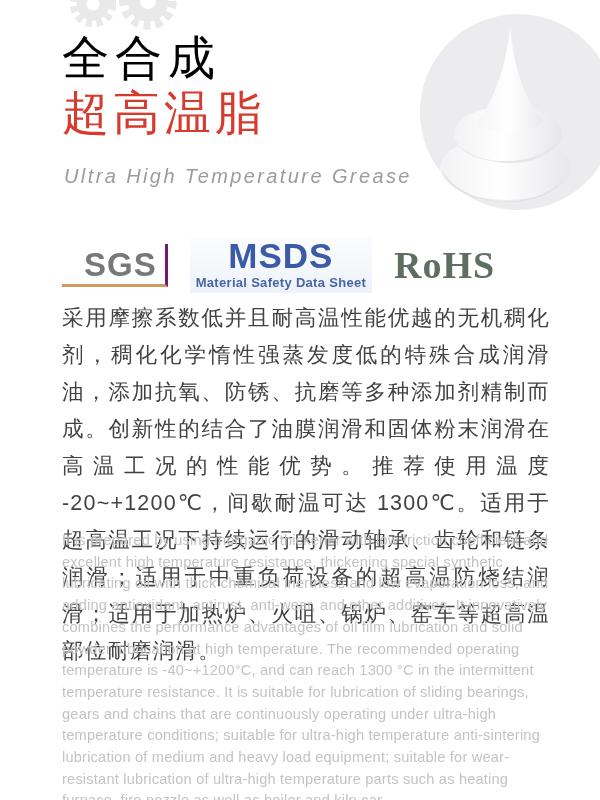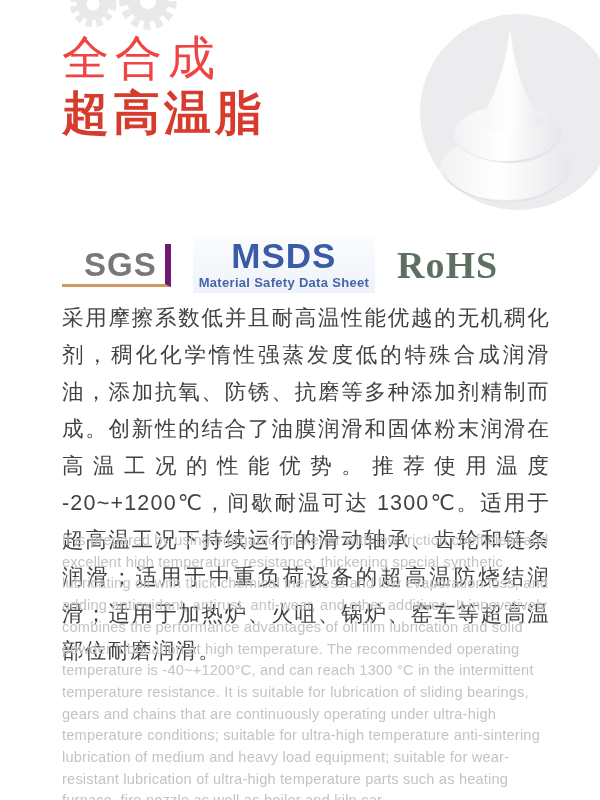--- a/index.html
+++ b/index.html
@@ -12,43 +12,43 @@
     font-family: "Liberation Sans", "DejaVu Sans", sans-serif;
   }
   .gears { position: absolute; top: -30px; left: 68px; }
   .gear { display: inline-block; vertical-align: bottom; }
   .gear-small { margin-right: -6px; }
   .hero-image { position: absolute; top: 12px; right: -16px; width: 212px; height: 206px; }
 
   .title-block { position: absolute; left: 62px; top: 30px; line-height: 1.18; }
   .title-cn-1 {
     display: block;
-    font-size: 47px; font-weight: 500; color: #ef4444;
+    font-size: 47px; font-weight: 500; color: #000000;
     letter-spacing: 6px;
   }
   .title-cn-2 {
     display: block;
-    font-size: 47px; font-weight: 700; color: #d63b2d;
+    font-size: 47px; font-weight: 400; color: #d63b2d;
     letter-spacing: 4px;
   }
   .subtitle { position: absolute; left: 64px; top: 160px; }
   .subtitle div {
     font-size: 20px; font-style: italic; color: #9c9c9e;
     letter-spacing: 2.4px; line-height: 33px;
   }
 
   .certs {
     position: absolute; left: 62px; top: 241px;
     display: flex; align-items: center; gap: 22px; height: 48px;
   }
   .sgs-logo {
     position: relative;
     padding: 4px 8px 3px 22px;
     border-bottom: 3px solid #cf9a60;
-    border-right: 6px solid #701a75;
+    border-right: 3px solid #701a75;
   }
   .sgs-text {
     font-size: 33px; font-weight: 800; color: #77787b;
     letter-spacing: 1px; line-height: 1;
   }
   .msds-logo {
     display: flex; flex-direction: column; align-items: center;
     padding: 2px 6px 3px 6px;
     background: linear-gradient(180deg, #fbfcfe 0%, #eef2f9 100%);
   }
@@ -119,20 +119,21 @@
       <path d="M106,16 C102,52 92,86 72,112 C92,124 122,124 140,110 C118,84 110,52 106,16 Z" fill="url(#coneShade)"></path>
     </svg>
   </div>
 
   <h1 class="title-block">
     <span class="title-cn-1">全合成</span>
     <span class="title-cn-2">超高温脂</span>
   </h1>
 
   <div class="subtitle">
+    <div>Ultra High Temperature Grease</div>
   </div>
 
   <div class="certs">
     <div class="sgs-logo">
       <span class="sgs-text">SGS</span>
     </div>
     <div class="msds-logo">
       <span class="msds-text">MSDS</span>
       <span class="msds-caption">Material Safety Data Sheet</span>
     </div>

